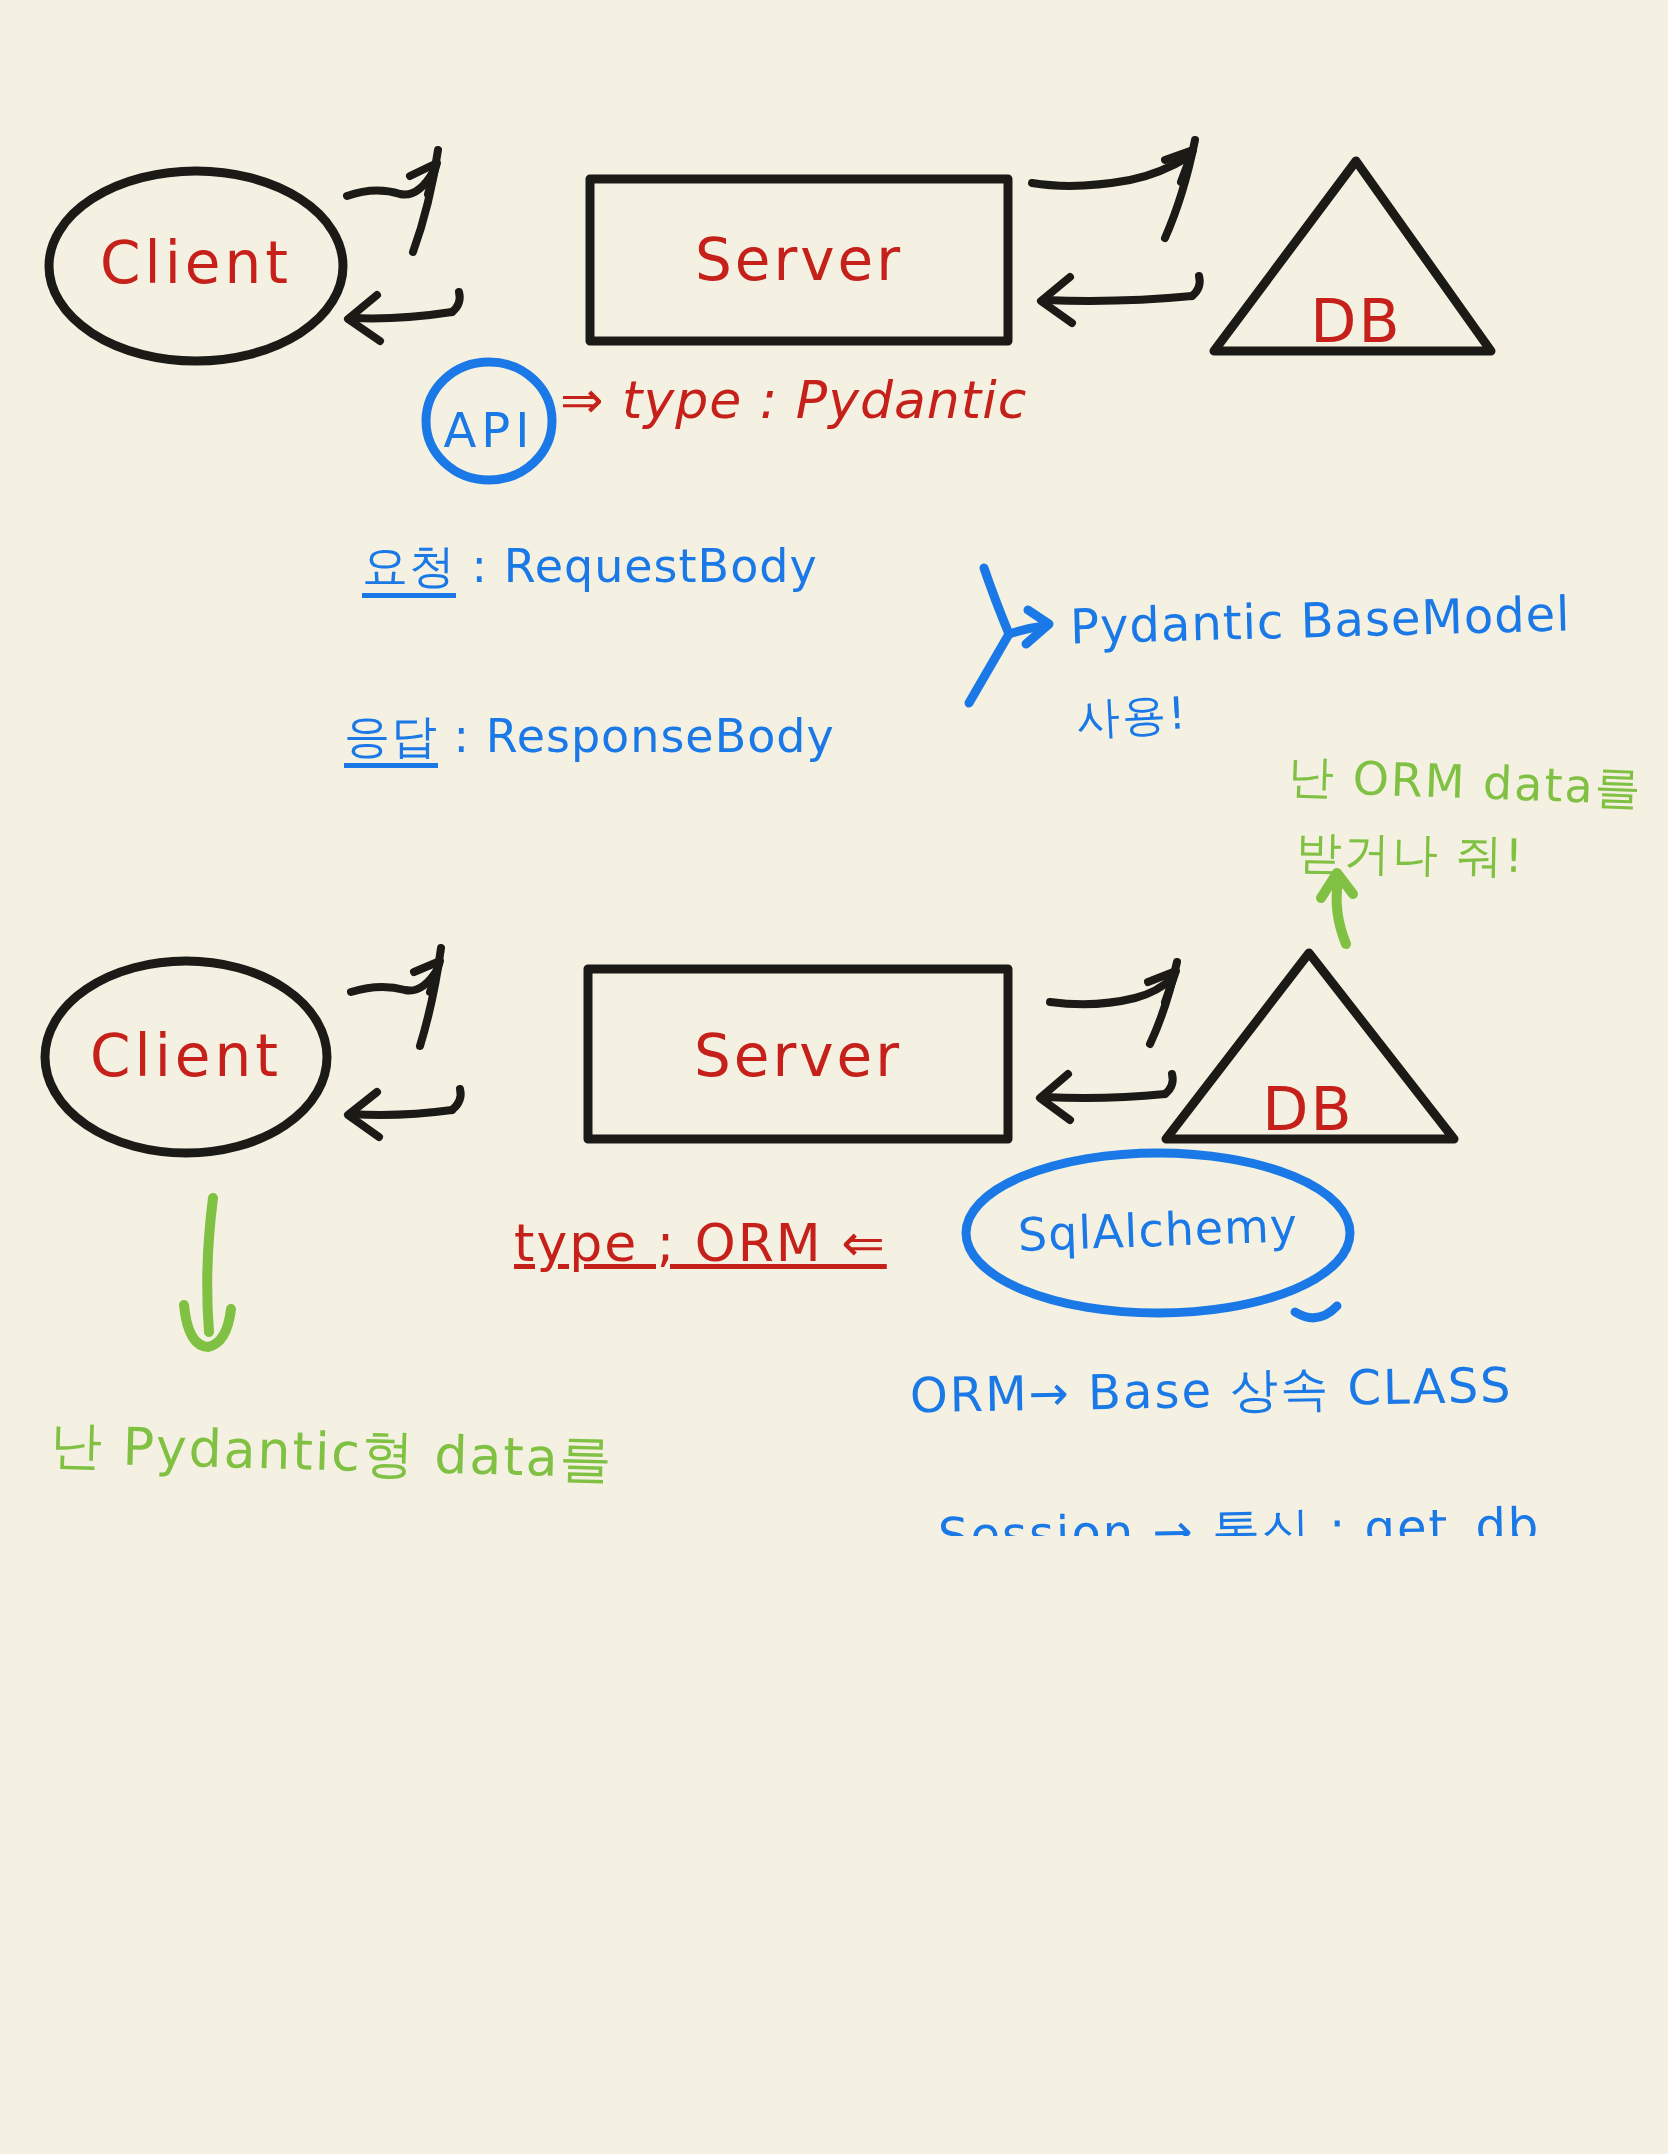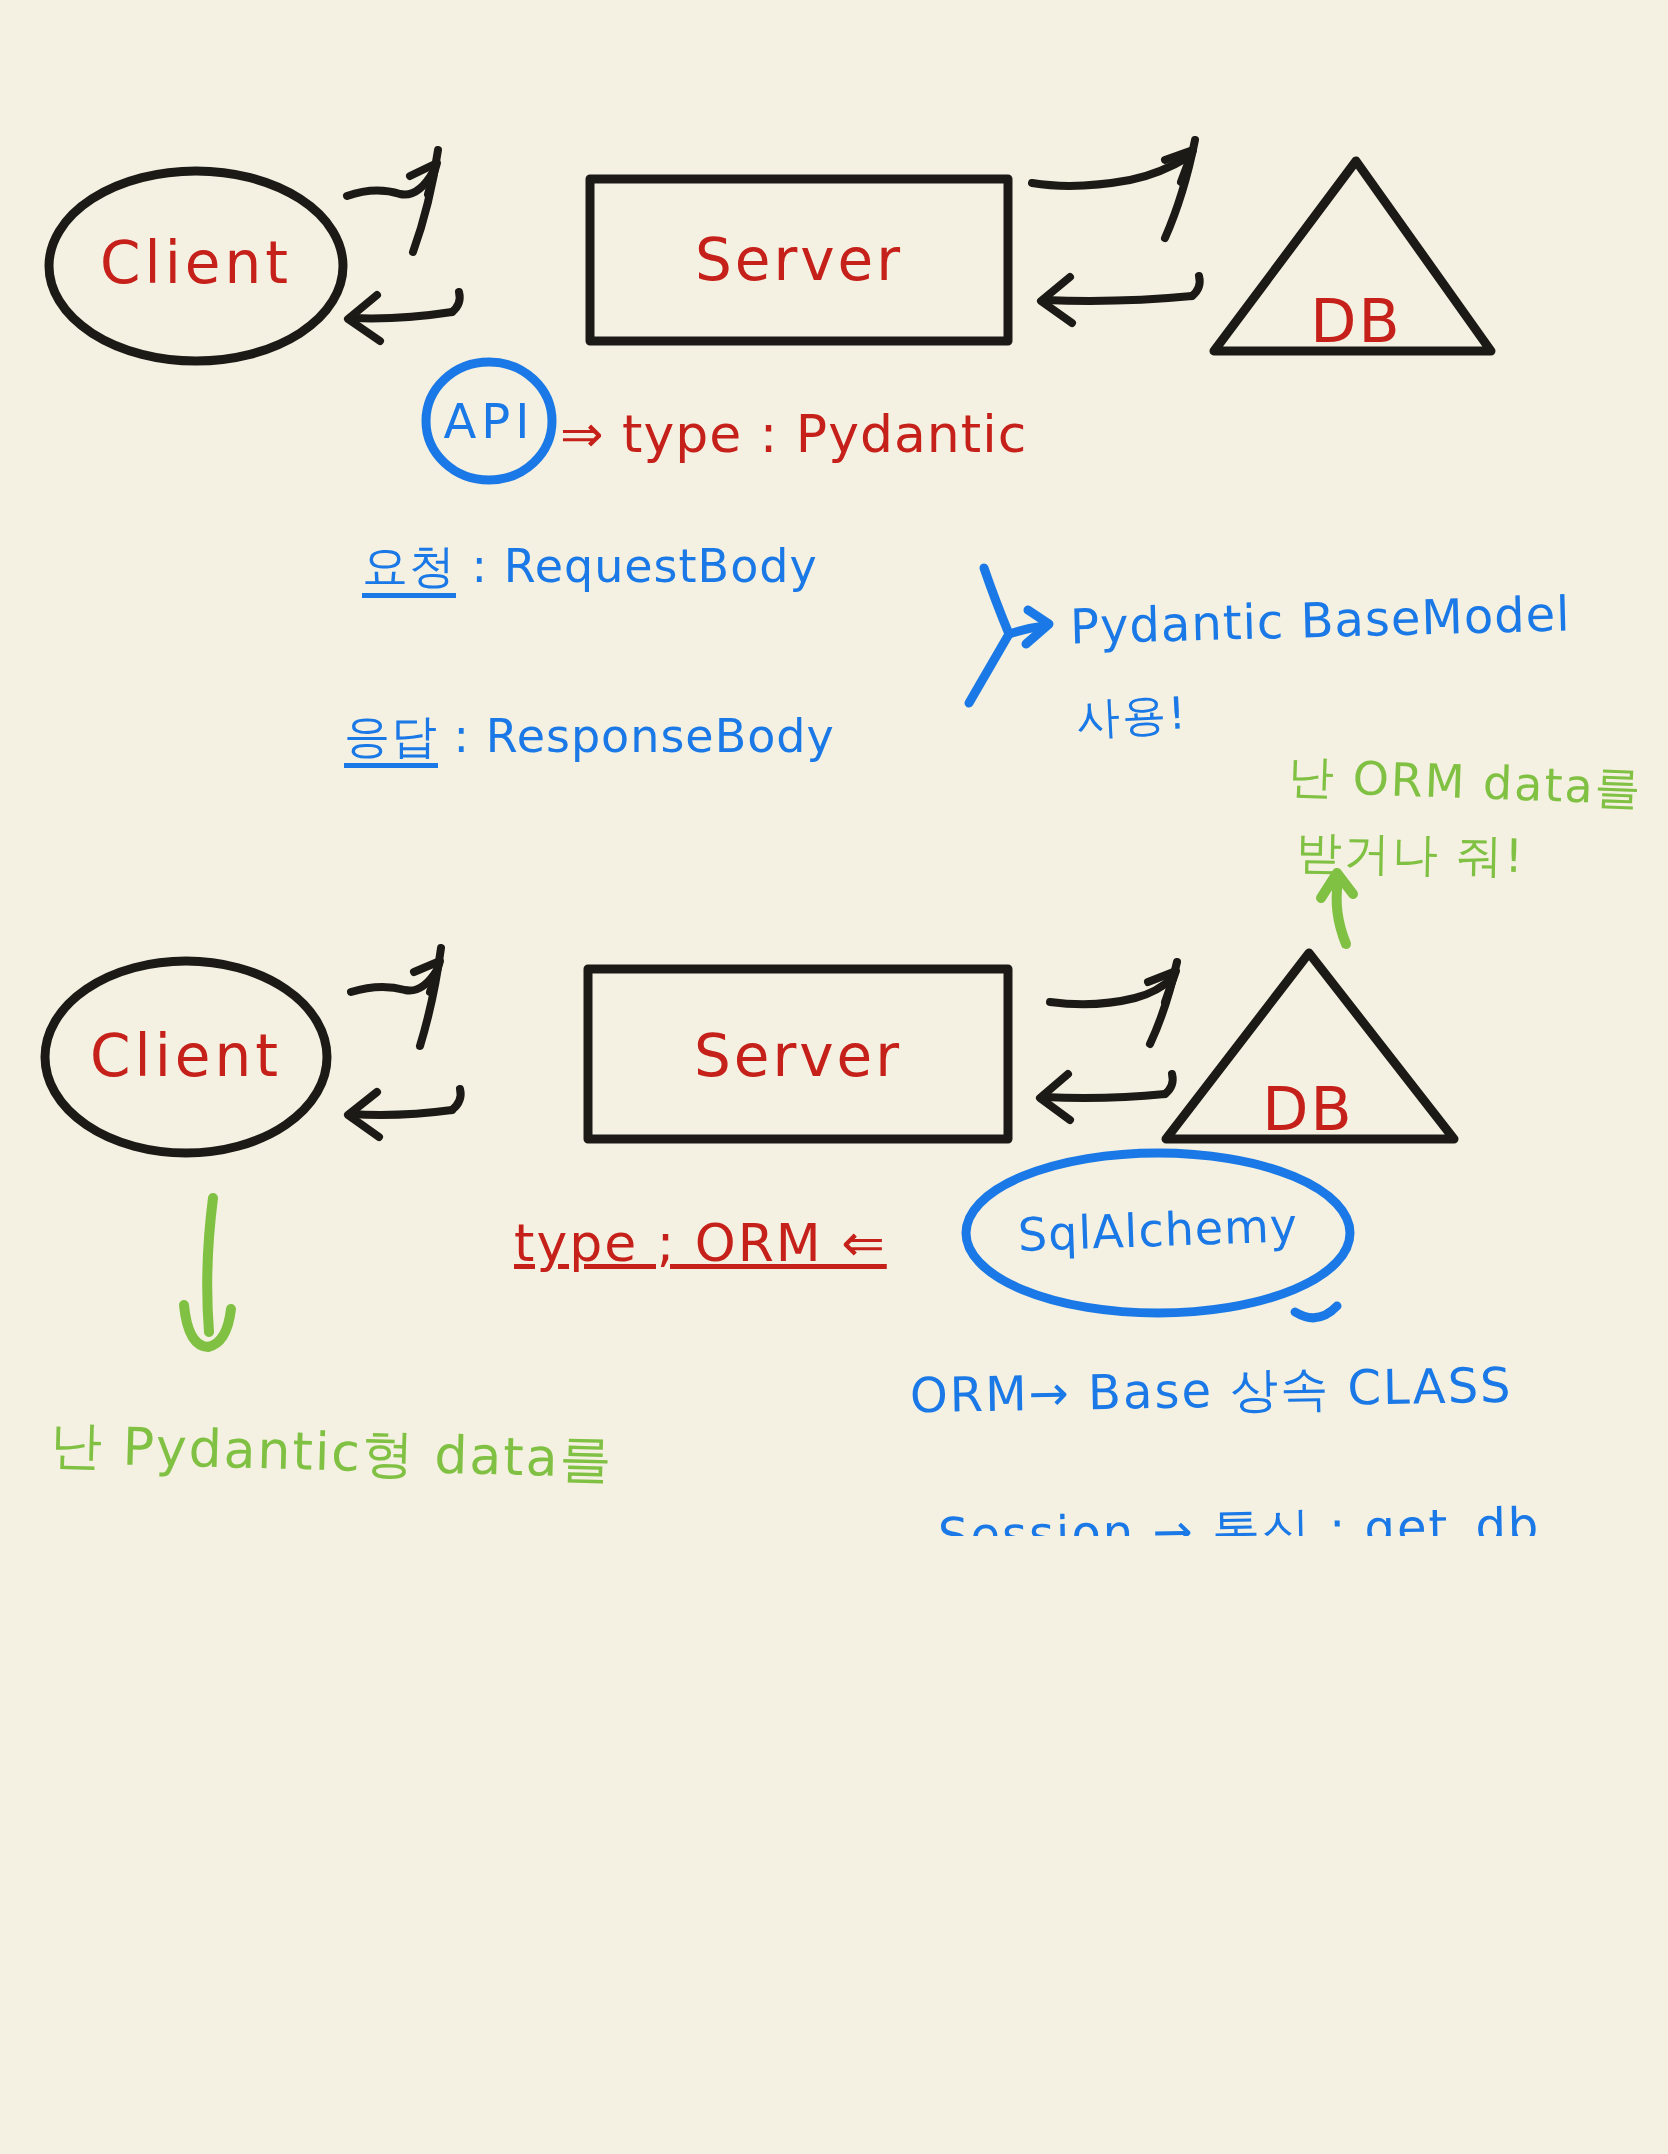--- a/index.html
+++ b/index.html
@@ -20,21 +20,21 @@
   .center{transform:translate(-50%,-50%);}
   .vmid{transform:translate(0,-50%);}
   .red-t{color:var(--red);}
   .blue-t{color:var(--blue);}
   .green-t{color:var(--green);}
   .u{border-bottom:5px solid currentColor; }
   
   .t-client{font-size:58px; letter-spacing:4px;}
   .t-server{font-size:58px; letter-spacing:3px;}
   .t-db{font-size:60px; letter-spacing:2px;margin-top:37px;}
-  .t-api{font-size:48px; letter-spacing:5px;}
+  .t-api{font-size:48px; letter-spacing:5px;margin-top:9px;}
   .t-typenote{font-size:52px; letter-spacing:1px;}
   .t-reqres{font-size:46px; letter-spacing:1px;}
   .t-basemodel{font-size:48px; letter-spacing:1px;}
   .t-use{font-size:44px; letter-spacing:2px;}
   .t-green-top{font-size:46px; letter-spacing:2px;}
   .t-typeorm{font-size:52px; letter-spacing:2px;}
   .t-sqlalchemy{font-size:46px; letter-spacing:1px;}
   .t-note{font-size:48px; letter-spacing:2px;}
   .t-green-bot{font-size:52px; letter-spacing:2px;}
 </style>
@@ -95,21 +95,21 @@
     <path class="green-s" d="M184 1305 Q 188 1346 208 1347 Q 227 1343 231 1309"></path>
 
     <ellipse class="blue-s" cx="1158" cy="1233" rx="192" ry="80"></ellipse>
     <path class="blue-s" d="M1295 1312 Q 1318 1326 1337 1306"></path>
   </svg>
 
   <div class="txt center red-t t-client" style="left:196px; top:263px;">Client</div>
   <div class="txt center red-t t-server" style="left:799px; top:260px;">Server</div>
   <div class="txt center red-t t-db" style="left:1356px; top:284px;">DB</div>
   <div class="txt center blue-t t-api" style="left:489px; top:421px;">API</div>
-  <div class="txt vmid red-t t-typenote" style="left:560px; top:434px;">⇒ type : Pydantic</div>
+  <div class="txt vmid red-t t-typenote" style="left:560px; top:400px;font-style:italic;">⇒ type : Pydantic</div>
 
   <div class="txt vmid blue-t t-reqres" style="left:362px; top:566px;"><span class="u">요청</span><span> : RequestBody</span></div>
   <div class="txt vmid blue-t t-reqres" style="left:344px; top:736px;"><span class="u">응답</span><span> : ResponseBody</span></div>
 
   <div class="txt vmid blue-t t-basemodel" style="left:1070px; top:620px; transform:translate(0,-50%) rotate(-1.5deg);">Pydantic BaseModel</div>
   <div class="txt vmid blue-t t-use" style="left:1076px; top:716px; transform:translate(0,-50%) rotate(-3deg);">사용!</div>
 
   <div class="txt vmid green-t t-green-top" style="left:1288px; top:782px; transform:translate(0,-50%) rotate(2deg);">난 ORM data를</div>
   <div class="txt vmid green-t t-green-top" style="left:1296px; top:854px; transform:translate(0,-50%) rotate(1deg);">받거나 줘!</div>
 

